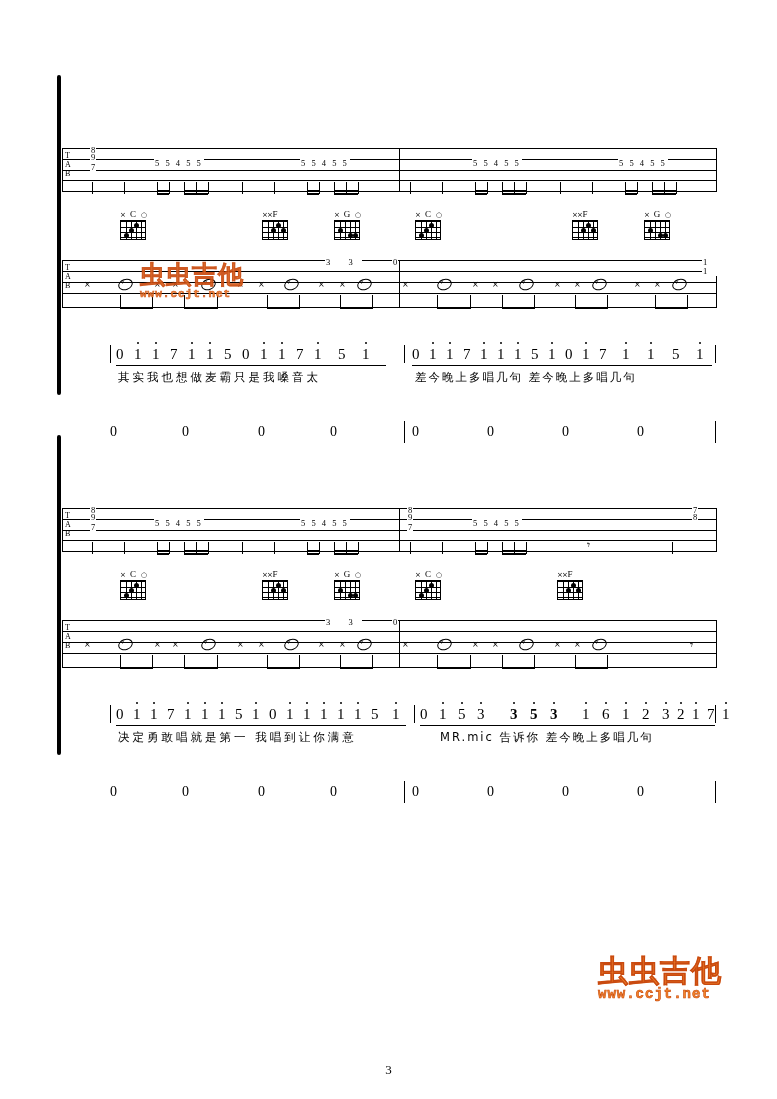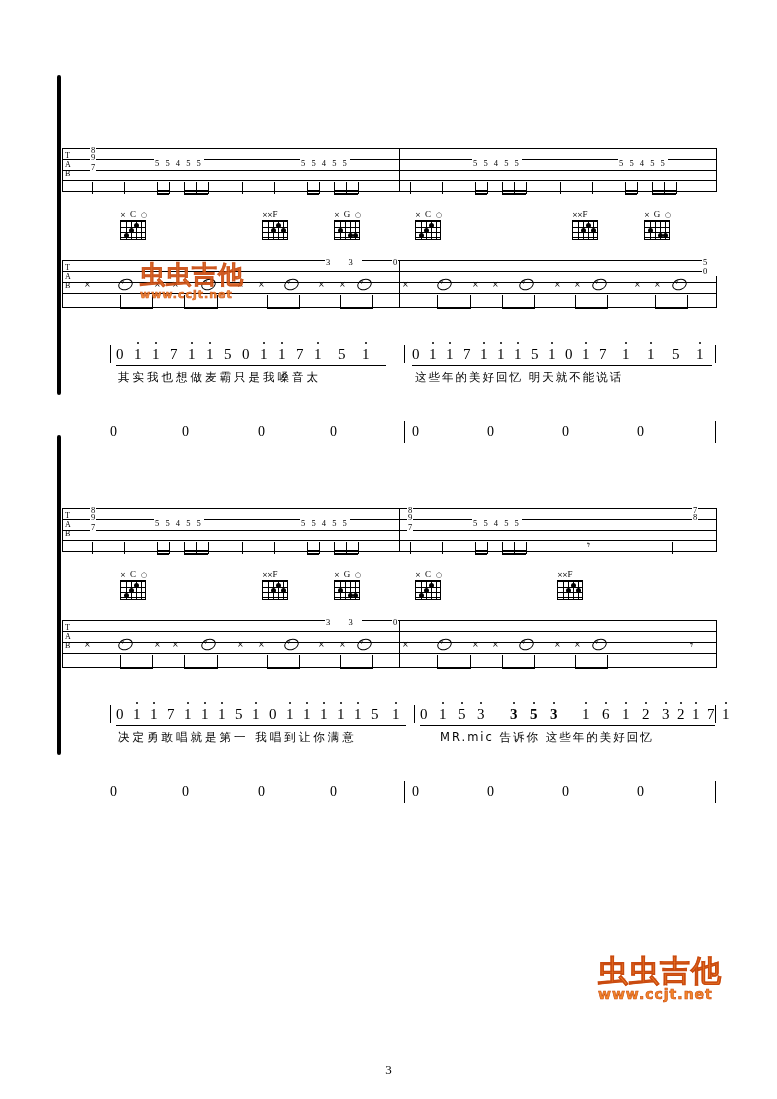--- a/index.html
+++ b/index.html
@@ -42,21 +42,21 @@
   .lyric{position:absolute;font-family:"DejaVu Sans",sans-serif;font-size:11.5px;line-height:13px;white-space:nowrap;}
 
   
   .countline{position:absolute;left:62px;width:655px;height:20px;}
   .cnum{position:absolute;font-family:"Liberation Serif",serif;font-size:14px;line-height:14px;}
   .cbar{position:absolute;top:-4px;width:1px;height:22px;background:#000;}
 
   
   .wm{position:absolute;font-family:"DejaVu Sans",sans-serif;font-weight:bold;color:#ee7722;-webkit-text-stroke:0.6px #c94a10;}
   .wm .l1{font-size:30px;letter-spacing:1px;line-height:30px;color:#f3862a;}
-  .wm .l2{font-size:14px;letter-spacing:1px;line-height:16px;color:#f3862a;}
+  .wm .l2{font-size:14px;letter-spacing:1px;line-height:16px;color:#f3862a;font-family:Liberation Mono, monospace;}
   .wm-small .l1{font-size:25px;line-height:26px;}
   .wm-small .l2{font-size:11px;line-height:13px;}
 
   .pageno{position:absolute;left:0;width:777px;text-align:center;font-family:"Liberation Serif",serif;font-size:13px;}
 </style>
 </head>
 <body>
 
 <div class="page">
 
@@ -252,21 +252,21 @@
         <div>T</div>
           <div>A</div>
           <div>B</div>
       </div>
       <div class="barline" style="left:0;top:0;height:100%;"></div>
       <div class="barline" style="left:337px;top:0;height:100%;"></div>
       <div class="barline" style="left:654px;top:0;height:100%;"></div>
 
       <div class="tabnum" style="left:263px;top:-3px;letter-spacing:8px;">3 3</div>
       <div class="tabnum" style="left:330px;top:-3px;">0</div>
-      <div class="tabnum" style="left:640px;top:-3px;letter-spacing:6px;">5 0</div>
+      <div class="tabnum" style="left:640px;top:-3px;letter-spacing:6px;">1 1</div>
 
       <div class="ovalnote" style="left:56px;top:18px;"></div>
       <div class="ovalnote" style="left:139px;top:18px;"></div>
       <div class="ovalnote" style="left:222px;top:18px;"></div>
       <div class="ovalnote" style="left:295px;top:18px;"></div>
       <div class="ovalnote" style="left:375px;top:18px;"></div>
       <div class="ovalnote" style="left:457px;top:18px;"></div>
       <div class="ovalnote" style="left:530px;top:18px;"></div>
       <div class="ovalnote" style="left:610px;top:18px;"></div>
       <div class="slashx" style="left:22px;top:20px;">×</div>
@@ -343,21 +343,21 @@
       <div class="nnum" style="left:503px;top:2px;">0</div>
       <div class="nnum" style="left:520px;top:2px;">1<span class="dotover"></span></div>
       <div class="nnum" style="left:537px;top:2px;">7</div>
       <div class="nnum" style="left:560px;top:2px;">1<span class="dotover"></span></div>
       <div class="nnum" style="left:585px;top:2px;">1<span class="dotover"></span></div>
       <div class="nnum" style="left:610px;top:2px;">5</div>
       <div class="nnum" style="left:634px;top:2px;">1<span class="dotover"></span></div>
       <div class="underl" style="left:350px;top:20px;width:300px;"></div>
 
       <div class="lyric" style="left:56px;top:26px;letter-spacing:3px;">其实我也想做麦霸只是我嗓音太</div>
-      <div class="lyric" style="left:353px;top:26px;letter-spacing:2px;">这些年的美好回忆  明天就不能说话</div>
+      <div class="lyric" style="left:353px;top:26px;letter-spacing:2px;">差今晚上多唱几句  差今晚上多唱几句</div>
     </div>
 
     <div class="countline" style="top:355px;">
       <div class="cbar" style="left:342px;"></div>
       <div class="cbar" style="left:653px;"></div>
       <div class="cnum" style="left:48px;">0</div>
       <div class="cnum" style="left:120px;">0</div>
       <div class="cnum" style="left:196px;">0</div>
       <div class="cnum" style="left:268px;">0</div>
       <div class="cnum" style="left:350px;">0</div>
@@ -620,21 +620,21 @@
       <div class="nnum" style="left:560px;top:2px;">1<span class="dotover"></span></div>
       <div class="nnum" style="left:580px;top:2px;">2<span class="dotover"></span></div>
       <div class="nnum" style="left:600px;top:2px;">3<span class="dotover"></span></div>
       <div class="nnum" style="left:615px;top:2px;">2<span class="dotover"></span></div>
       <div class="nnum" style="left:630px;top:2px;">1<span class="dotover"></span></div>
       <div class="nnum" style="left:645px;top:2px;">7</div>
       <div class="nnum" style="left:660px;top:2px;">1<span class="dotover"></span></div>
       <div class="underl" style="left:358px;top:20px;width:295px;"></div>
 
       <div class="lyric" style="left:56px;top:26px;letter-spacing:3px;">决定勇敢唱就是第一  我唱到让你满意</div>
-      <div class="lyric" style="left:378px;top:26px;letter-spacing:2px;">MR.mic  告诉你  这些年的美好回忆</div>
+      <div class="lyric" style="left:378px;top:26px;letter-spacing:2px;">MR.mic  告诉你  差今晚上多唱几句</div>
     </div>
 
     <div class="countline" style="top:355px;">
       <div class="cbar" style="left:342px;"></div>
       <div class="cbar" style="left:653px;"></div>
       <div class="cnum" style="left:48px;">0</div>
       <div class="cnum" style="left:120px;">0</div>
       <div class="cnum" style="left:196px;">0</div>
       <div class="cnum" style="left:268px;">0</div>
       <div class="cnum" style="left:350px;">0</div>

